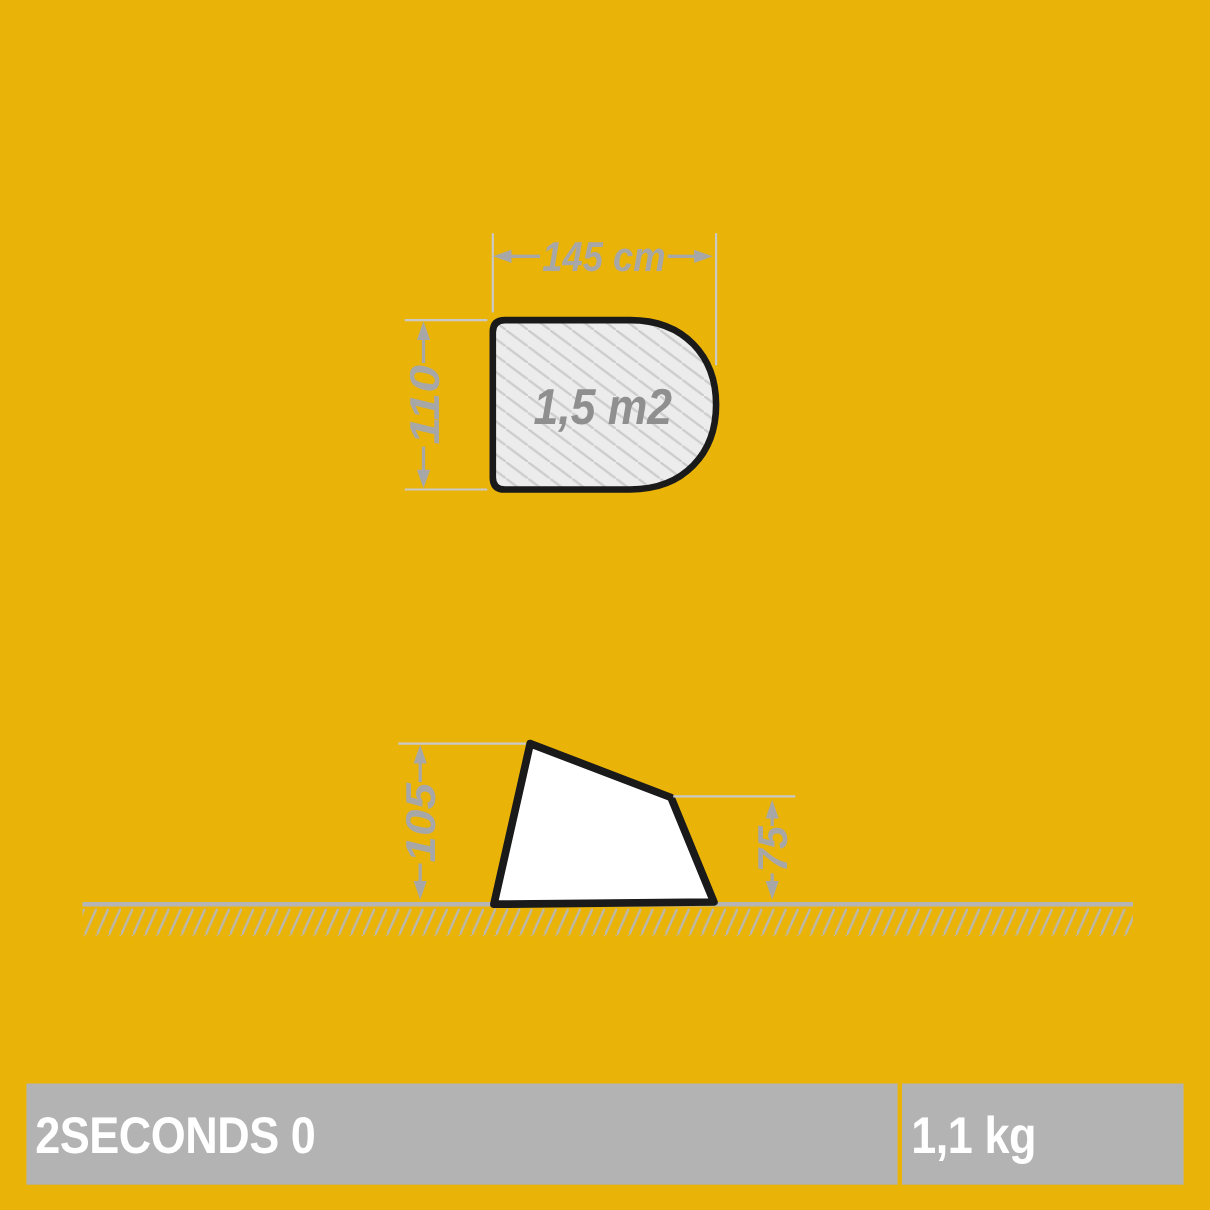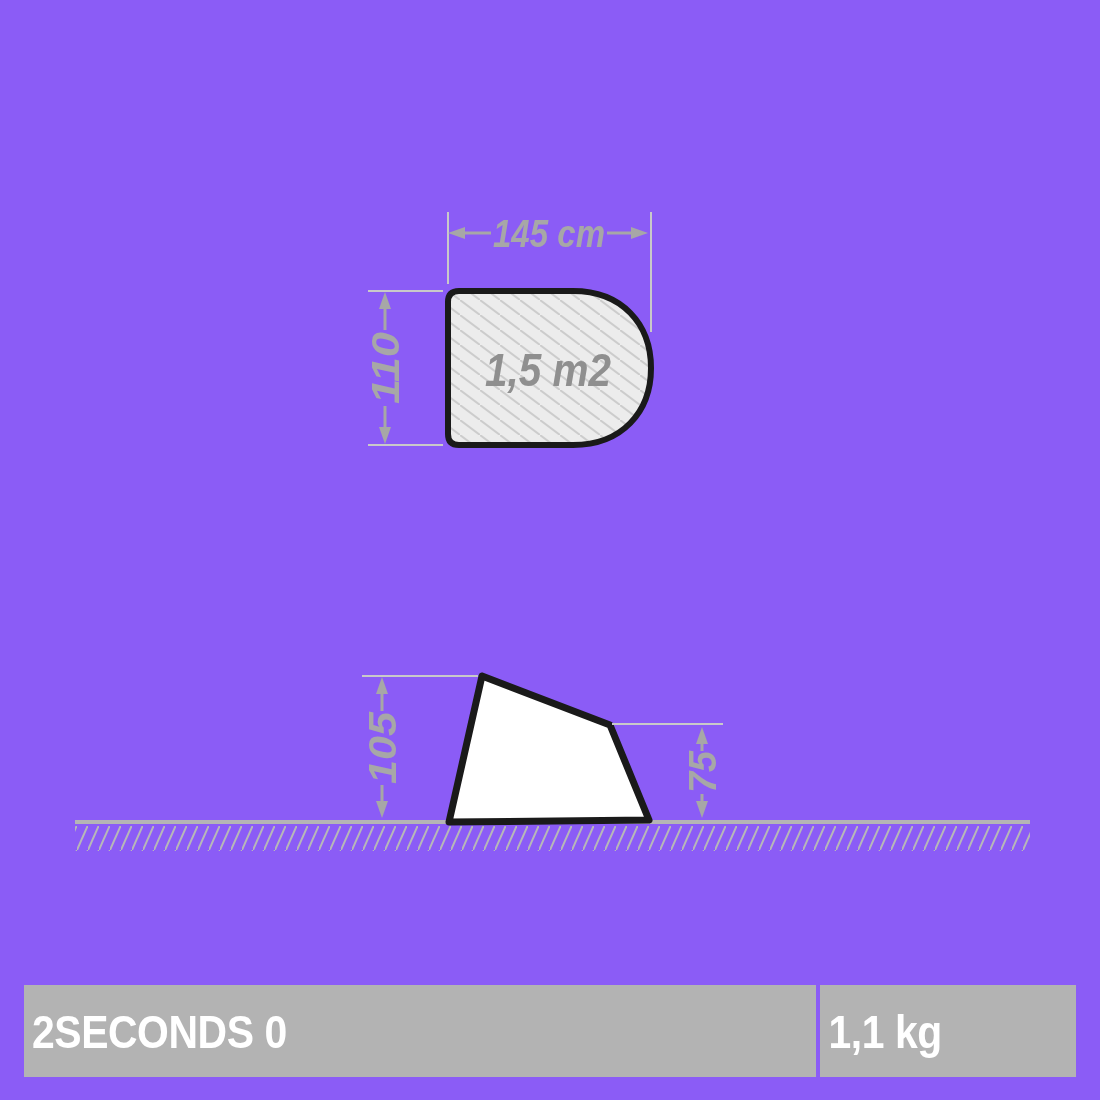--- a/index.html
+++ b/index.html
@@ -1,19 +1,19 @@
 <!DOCTYPE html>
 <html><head>
 <meta charset="utf-8">
 <style>
   html,body{margin:0;padding:0;background:#ffffff;}
   .stage{
     position:relative;
     width:1100px;height:1100px;
-    background:#8b5cf6;
+    background:#eab308;
     overflow:hidden;
     font-family:"Liberation Sans",sans-serif;
   }
   svg{position:absolute;left:0;top:0;}
   .dim-text{
     font-family:"Liberation Sans",sans-serif;
     font-style:italic;
     font-weight:bold;
     font-size:38px;
     fill:#a7a7a7;

